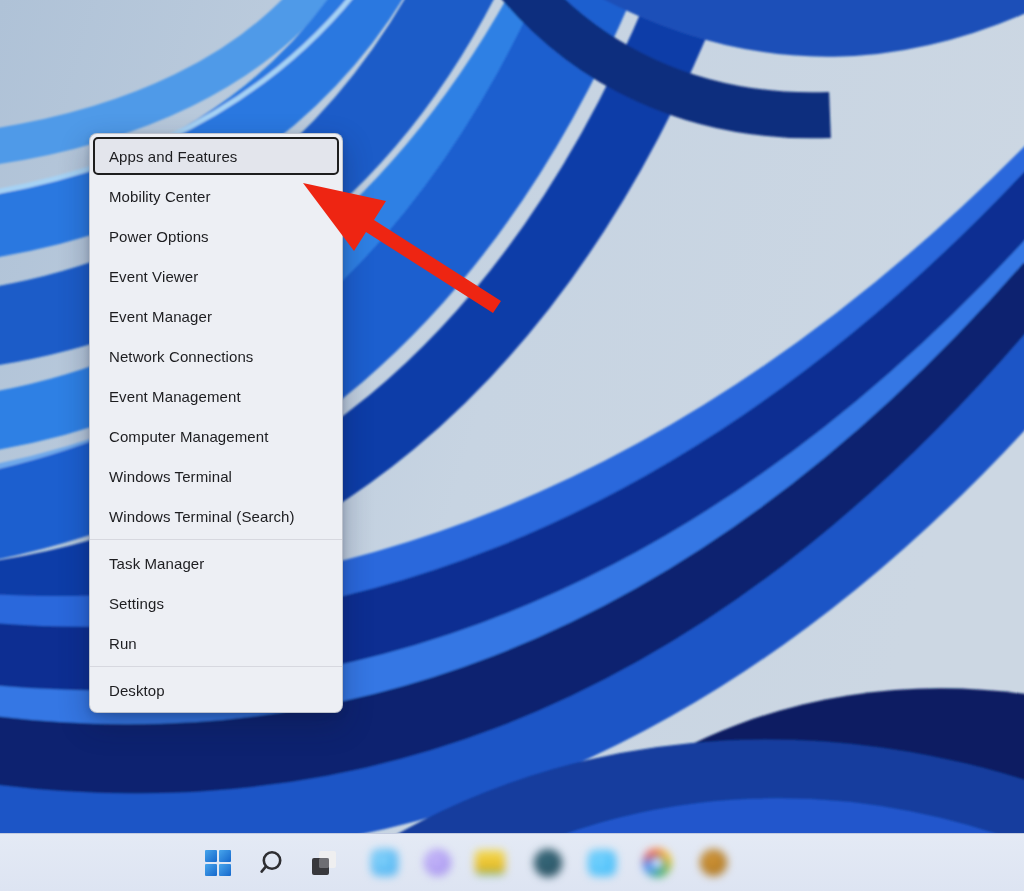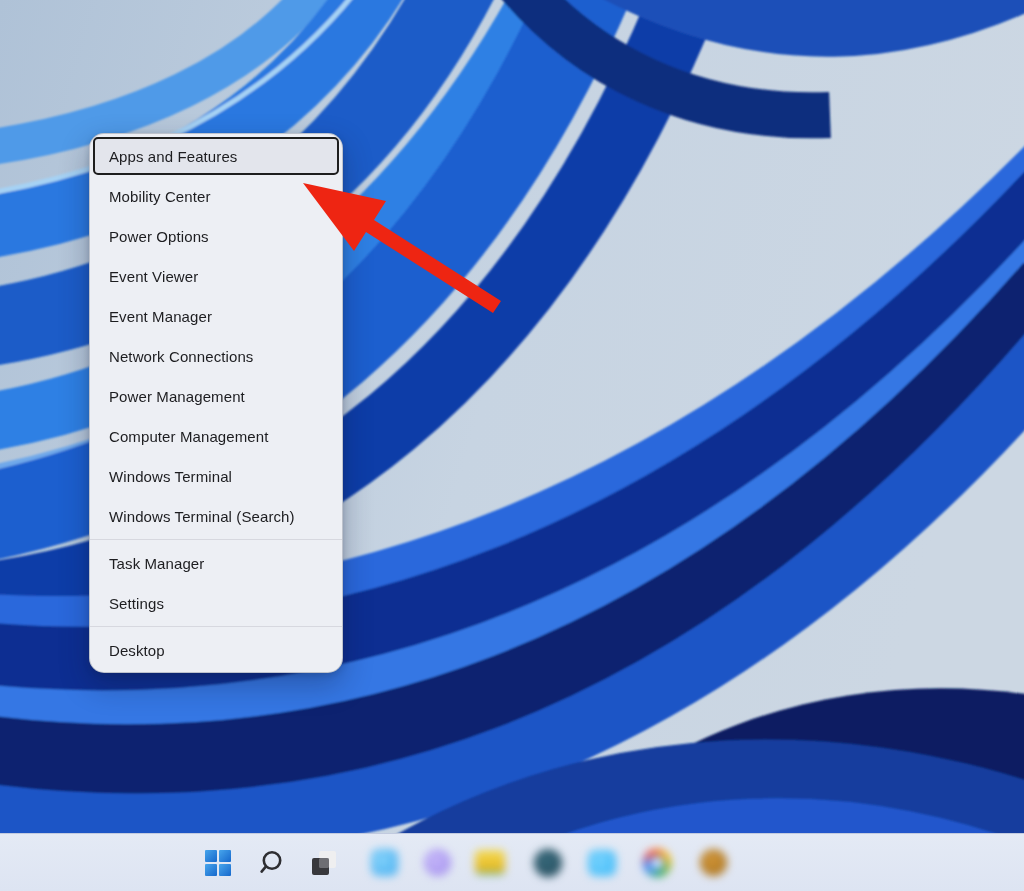--- a/index.html
+++ b/index.html
@@ -7,21 +7,21 @@
   #screen{position:relative; width:1024px; height:891px; overflow:hidden; background:#bccbdc;}
 
   
   #wallpaper{position:absolute; inset:0; z-index:0;}
 
   
   .winx-menu{
     position:absolute; left:89px; top:133px; width:254px; z-index:10;
     background:#edeff4;
     border:1px solid rgba(150,156,172,.55);
-    border-radius:15px;
+    border-radius:8px;
     box-shadow:0 12px 30px rgba(15,25,55,.32), 0 2px 6px rgba(15,25,55,.18);
     padding-bottom:2px;
     box-sizing:border-box;
   }
   .menu-row{
     height:40px; display:flex; align-items:center;
     padding:0 16px 0 19px;
     font-size:15px; color:#1d1d20; letter-spacing:.1px;
     cursor:default; white-space:nowrap;
   }
@@ -125,39 +125,42 @@
     <div class="menu-row">
       <span>Event Viewer</span>
     </div>
     <div class="menu-row">
       <span>Event Manager</span>
     </div>
     <div class="menu-row">
       <span>Network Connections</span>
     </div>
     <div class="menu-row">
-      <span>Power Management</span>
+      <span>Event Management</span>
     </div>
     <div class="menu-row">
       <span>Computer Management</span>
     </div>
     <div class="menu-row">
       <span>Windows Terminal</span>
     </div>
     <div class="menu-row">
       <span>Windows Terminal (Search)</span>
     </div>
 
     <div class="menu-sep"></div>
 
     <div class="menu-row">
       <span>Task Manager</span>
     </div>
     <div class="menu-row">
       <span>Settings</span>
+    </div>
+    <div class="menu-row">
+      <span>Run</span>
     </div>
 
     <div class="menu-sep"></div>
 
     <div class="menu-row">
       <span>Desktop</span>
     </div>
   </div>
 
   <svg id="arrow-layer" viewBox="0 0 1024 891">

